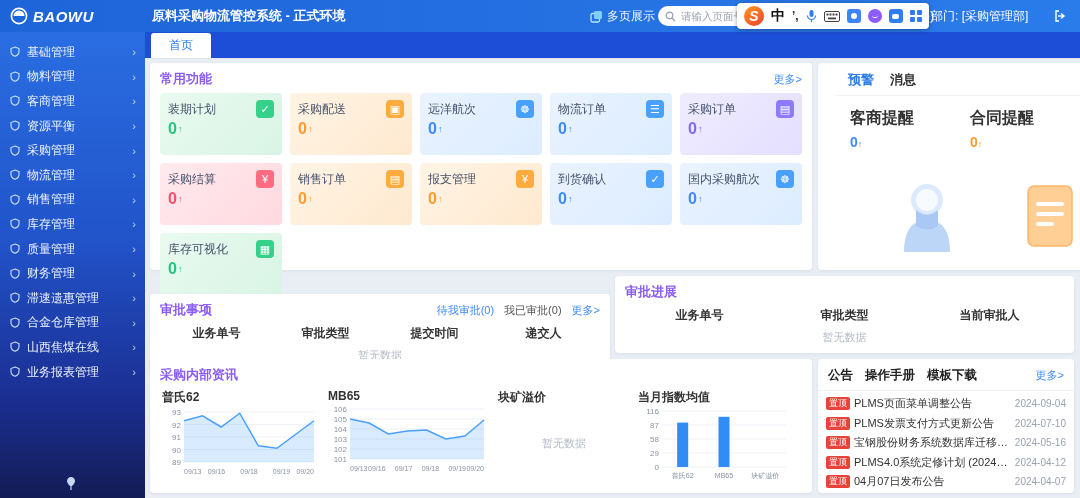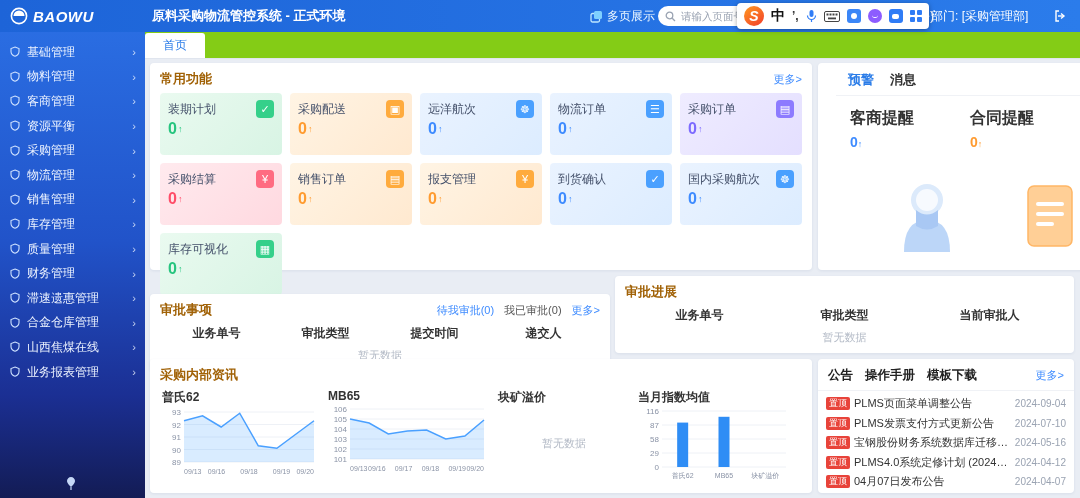--- a/index.html
+++ b/index.html
@@ -32,32 +32,32 @@
   .exit{position:absolute;left:1053px;top:9px;cursor:pointer;}
   
   .sb{position:absolute;left:0;top:32px;width:145px;height:466px;
       background:linear-gradient(180deg,#2a6de2 0%,#2153c9 45%,#1b2f93 78%,#131c55 100%);z-index:20;}
   .sb-items{padding-top:8px;}
   .sb-item{height:24.6px;display:flex;align-items:center;gap:6px;padding:0 9px;color:#eef4ff;font-size:12px;cursor:pointer;}
   .sb-item .chev{margin-left:auto;font-size:11px;opacity:.8;}
   .sb-pin{position:absolute;bottom:4px;left:66px;opacity:.95;cursor:pointer;}
   
   .main{position:absolute;left:145px;top:32px;width:935px;height:466px;}
-  .tabbar{height:26px;background:#84cc16;border-bottom:1px solid #e0e5ee;display:flex;align-items:flex-end;padding-left:0;}
+  .tabbar{height:26px;background:#1d4ed8;border-bottom:1px solid #e0e5ee;display:flex;align-items:flex-end;padding-left:6px;}
   .tab{background:#fff;color:#2a7ce8;font-size:12px;padding:4px 18px;border-radius:3px 3px 0 0;cursor:pointer;}
   .content{position:absolute;left:0;top:26px;width:935px;height:440px;}
   .card{position:absolute;background:#fff;border-radius:4px;box-shadow:0 1px 3px rgba(30,60,120,.08);}
   .c-func{left:5px;top:5px;width:662px;height:207px;}
   .c-alert{left:673px;top:5px;width:256px;height:207px;padding-left:18px;}
   .c-appr1{left:5px;top:236px;width:460px;height:77px;}
   .c-appr2{left:470px;top:218px;width:459px;height:77px;}
   .c-news{left:5px;top:301px;width:662px;height:134px;}
   .c-notice{left:673px;top:301px;width:256px;height:134px;}
   .card-hd{display:flex;align-items:center;padding:7px 10px 5px;}
-  .card-title{font-size:13px;font-weight:bold;color:#a16207;}
+  .card-title{font-size:13px;font-weight:bold;color:#8b5cf6;}
   .more{margin-left:auto;font-size:11px;color:#3e8bff;cursor:pointer;}
   
   .tiles{display:grid;grid-template-columns:repeat(5,1fr);gap:8px;padding:0 10px;}
   .tile{height:50px;border-radius:4px;padding:7px 8px 5px;cursor:pointer;}
   .tile-top{display:flex;align-items:flex-end;justify-content:space-between;}
   .tile-label{font-size:12px;color:#44506a;}
   .tile-ic{width:18px;height:18px;border-radius:4px;color:#fff;font-size:11px;display:flex;align-items:center;justify-content:center;}
   .tile-val{font-size:16px;font-weight:bold;margin-top:2px;}
   .tile-val::after{content:"↑";font-size:9px;font-weight:normal;margin-left:1px;vertical-align:2px;}
   .t-green{background:linear-gradient(135deg,#eafaf0,#d8f4e4);}  .t-green .tile-val{color:#27c57f;}  .t-green .tile-ic{background:#35d08a;}

